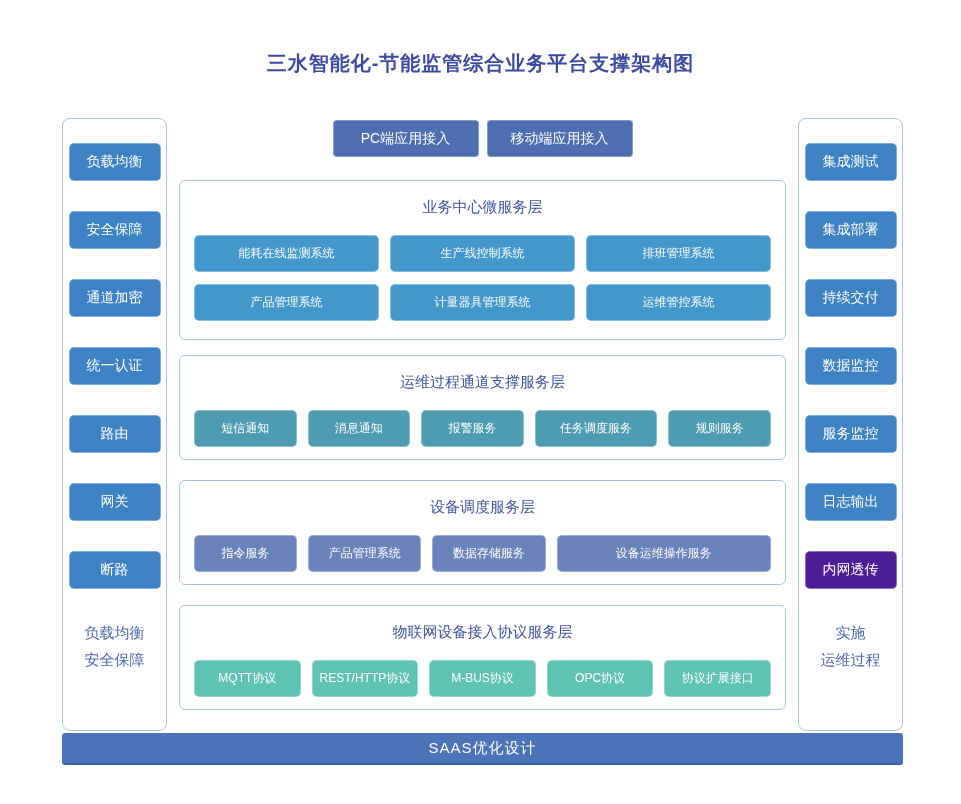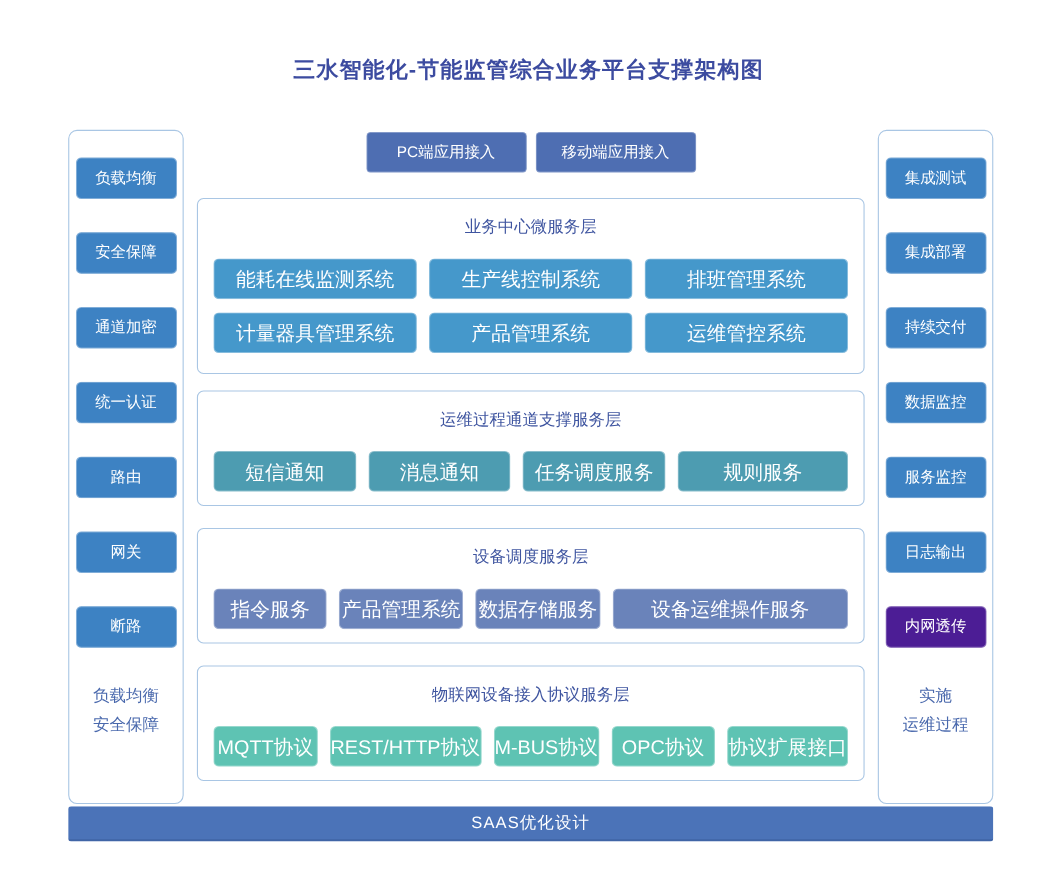--- a/index.html
+++ b/index.html
@@ -57,21 +57,21 @@
   .layer-0 { height:160px; margin-bottom:15px; }
   .layer-1, .layer-2, .layer-3 { height:105px; }
   .layer-3 { margin-bottom:0; }
   .layer-title {
     text-align:center; margin-top:15px; line-height:22px; font-size:15px;
   }
   .btn-row { display:flex; gap:11px; height:37px; margin-top:17px; }
   .btn-row + .btn-row { margin-top:12px; }
   .svc-btn {
     flex:1; border-radius:5px; border:1px solid rgba(255,255,255,0.35);
-    color:#fff; font-size:18px;
+    color:#fff; font-size:12px;
     display:flex; align-items:center; justify-content:center;
     white-space:nowrap;
   }
   
   .layer-1 .svc-btn:nth-child(4) { flex:1.2; }
   .layer-2 .svc-btn:nth-child(2) { flex:1.1; }
   .layer-2 .svc-btn:nth-child(3) { flex:1.1; }
   .layer-2 .svc-btn:nth-child(4) { flex:2.1; }
 
   .bottom-bar {
@@ -111,30 +111,31 @@
         </div>
       <div id="layers">
           <div class="layer layer-0" style="border-color: rgb(169, 198, 228);">
             <div class="layer-title" style="color: rgb(63, 85, 160);">业务中心微服务层</div>
             <div class="btn-row">
               <div class="svc-btn" style="background: rgb(69, 152, 203);">能耗在线监测系统</div>
               <div class="svc-btn" style="background: rgb(69, 152, 203);">生产线控制系统</div>
               <div class="svc-btn" style="background: rgb(69, 152, 203);">排班管理系统</div>
             </div>
             <div class="btn-row">
+              <div class="svc-btn" style="background: rgb(69, 152, 203);">产品管理系统</div>
               <div class="svc-btn" style="background: rgb(69, 152, 203);">计量器具管理系统</div>
-              <div class="svc-btn" style="background: rgb(69, 152, 203);">产品管理系统</div>
               <div class="svc-btn" style="background: rgb(69, 152, 203);">运维管控系统</div>
             </div>
           </div>
           <div class="layer layer-1" style="border-color: rgb(169, 198, 228);">
             <div class="layer-title" style="color: rgb(63, 85, 160);">运维过程通道支撑服务层</div>
             <div class="btn-row">
               <div class="svc-btn" style="background: rgb(77, 156, 177);">短信通知</div>
               <div class="svc-btn" style="background: rgb(77, 156, 177);">消息通知</div>
+              <div class="svc-btn" style="background: rgb(77, 156, 177);">报警服务</div>
               <div class="svc-btn" style="background: rgb(77, 156, 177);">任务调度服务</div>
               <div class="svc-btn" style="background: rgb(77, 156, 177);">规则服务</div>
             </div>
           </div>
           <div class="layer layer-2" style="border-color: rgb(169, 198, 228);">
             <div class="layer-title" style="color: rgb(63, 85, 160);">设备调度服务层</div>
             <div class="btn-row">
               <div class="svc-btn" style="background: rgb(106, 131, 186);">指令服务</div>
               <div class="svc-btn" style="background: rgb(106, 131, 186);">产品管理系统</div>
               <div class="svc-btn" style="background: rgb(106, 131, 186);">数据存储服务</div>

